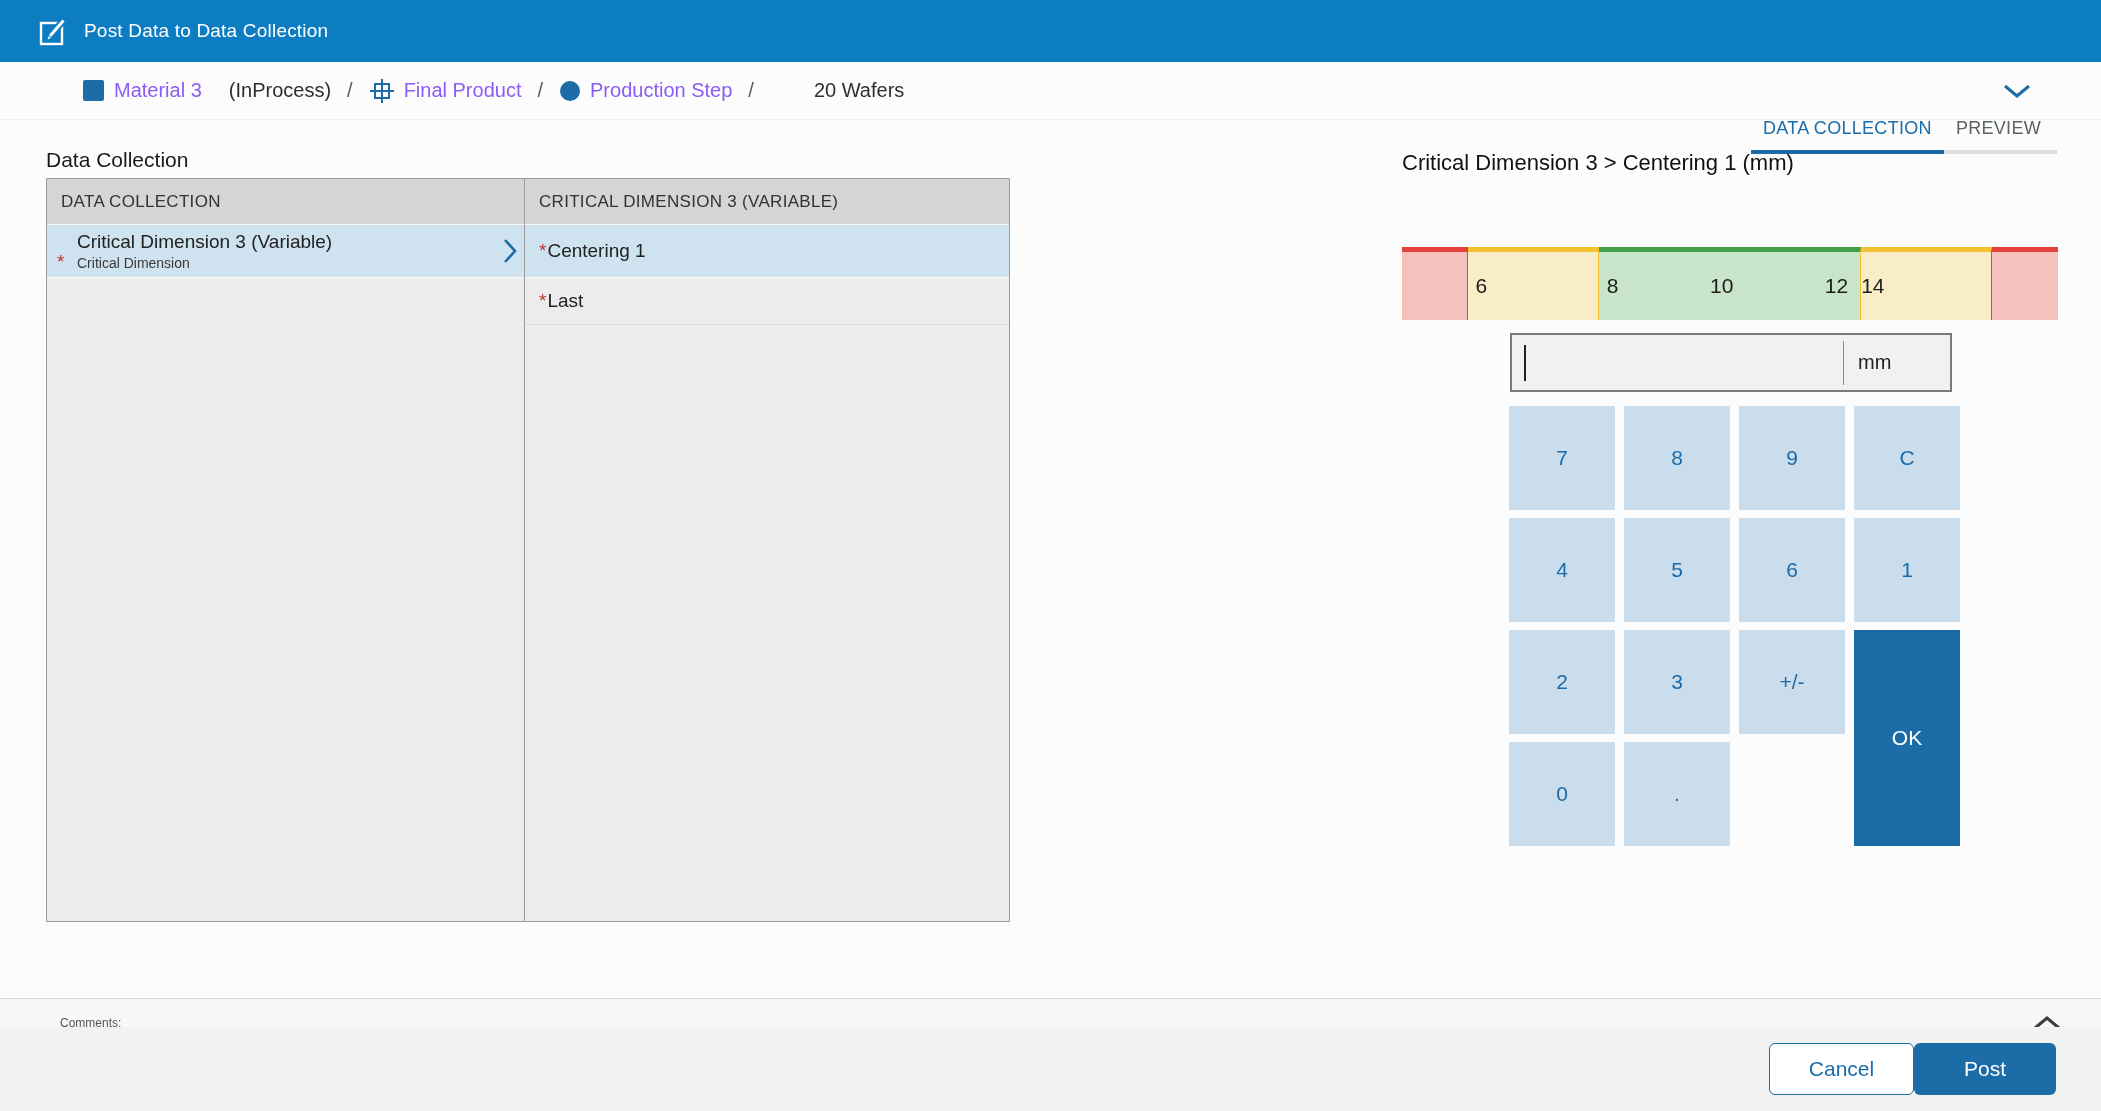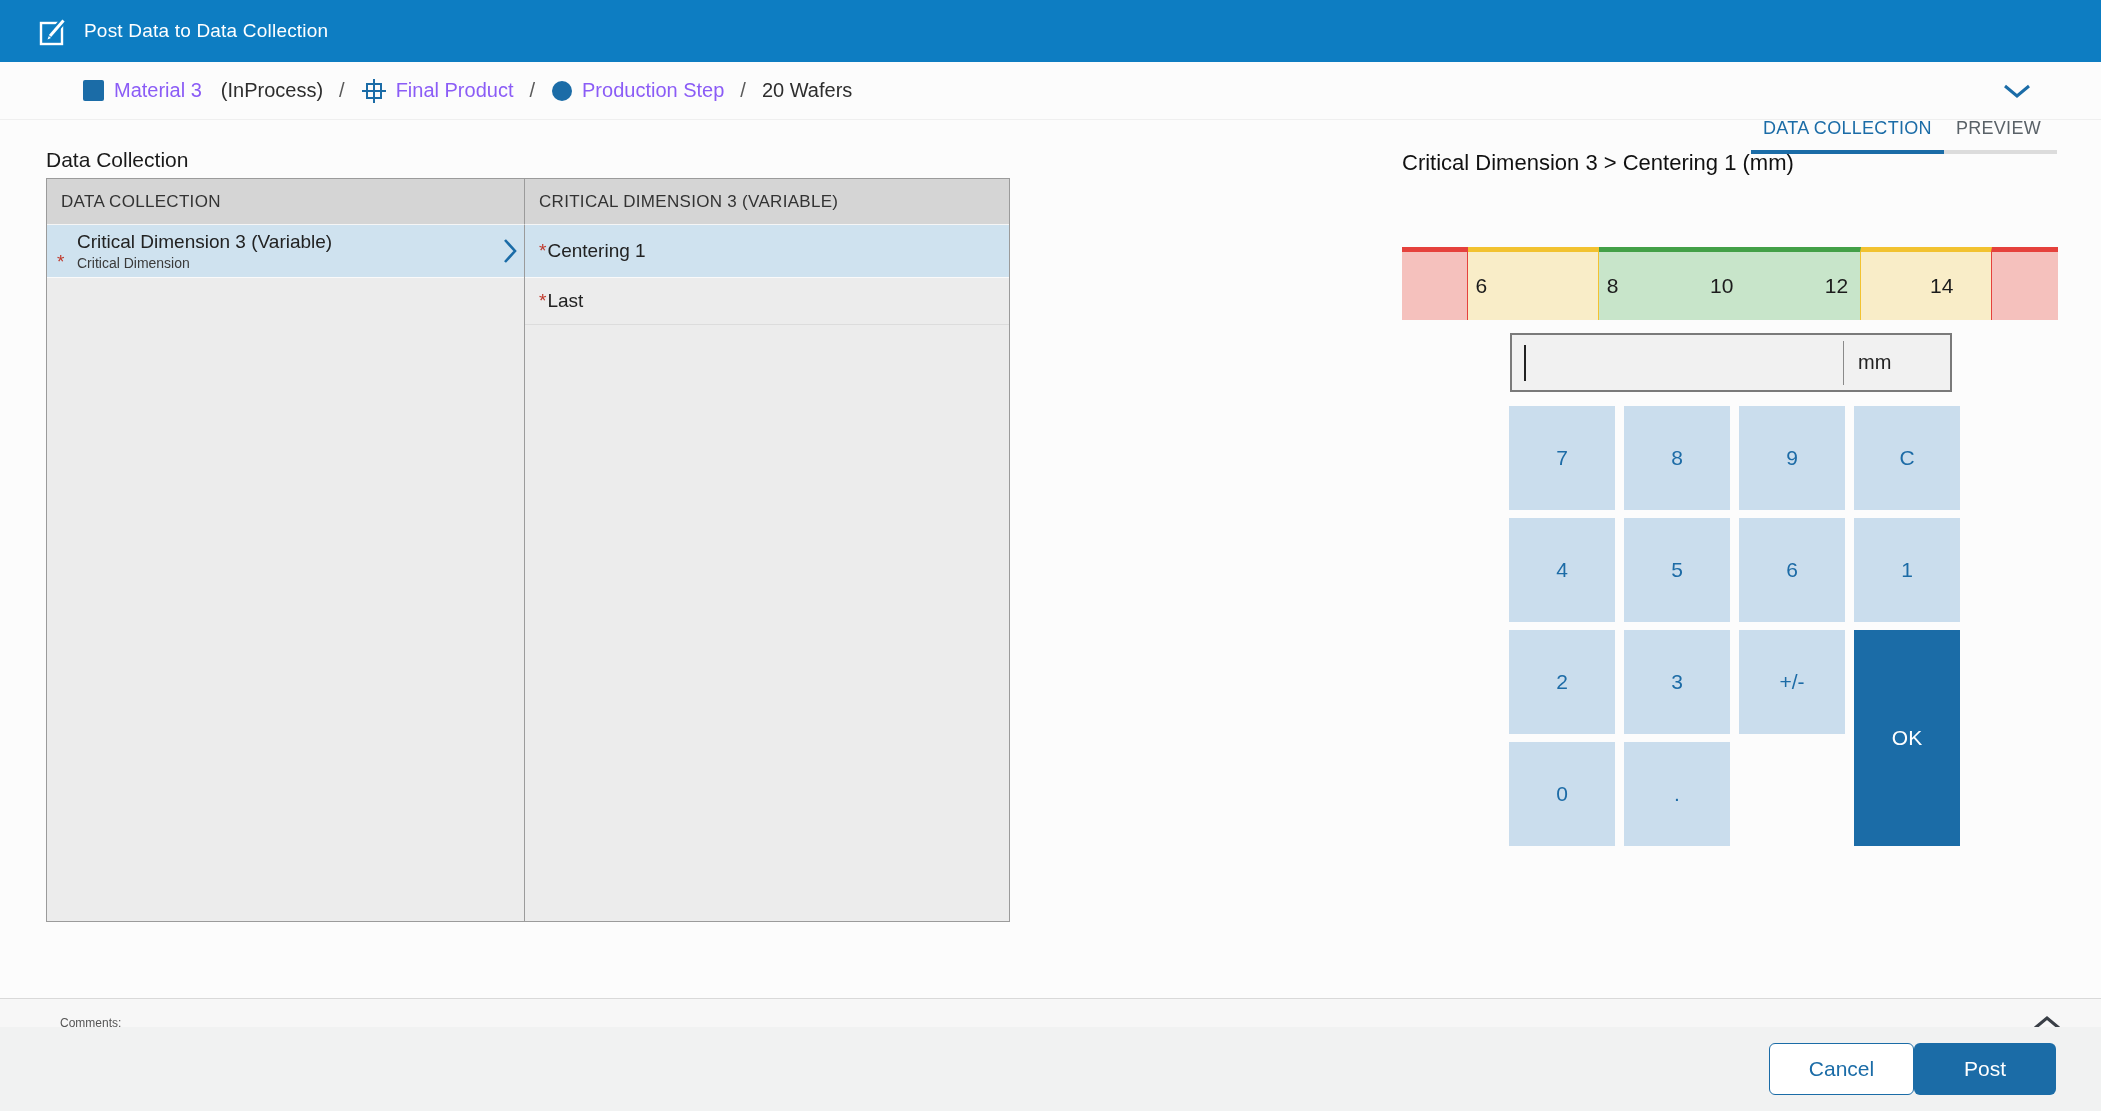--- a/index.html
+++ b/index.html
@@ -19,22 +19,22 @@
   .header-title { font-size:19px; font-weight:400; letter-spacing:0.2px; }
 
   
   .breadcrumb {
     position:absolute; top:62px; left:0; right:0; height:58px;
     display:flex; align-items:center; gap:13px; padding:0 70px 0 82px;
     background:#fcfcfc; border-bottom:1px solid #efefef; font-size:20px;
   }
   .crumb { display:flex; align-items:center; gap:9px; }
   .crumb-link { color:#8b5cf6; cursor:pointer; }
-  .crumb-suffix { color:#2e2e2e; margin-left:10px; }
-  .crumb-plain { color:#2e2e2e; }
+  .crumb-suffix { color:#2e2e2e; margin-left:18px; }
+  .crumb-plain { color:#2e2e2e;margin-left:44px; }
   .crumb-sep { color:#5a5a5a; padding:0 3px; }
   .bc-chevron { margin-left:auto; cursor:pointer; display:flex; align-items:center; }
 
   
   .left-title {
     position:absolute; left:46px; top:148px;
     font-size:21px; color:#1a1a1a;
   }
   .dc-table {
     position:absolute; left:46px; top:178px; width:964px; height:744px;
@@ -81,21 +81,21 @@
     position:absolute; left:1402px; top:247px; width:656px; height:73px;
     display:flex; font-size:21px; color:#1c1c1c;
   }
   .seg { height:100%; display:flex; align-items:center; }
   .seg-red    { background:#f5c1bd; border-top:5px solid #e5413c; }
   .seg-yellow { background:#f9edc8; border-top:5px solid #f2c230; }
   .seg-green  { background:#c8e5ca; border-top:5px solid #43a047; }
   .seg-red-lo   { width:10%; border-right:1px solid #e5413c; }
   .seg-yellow-lo{ width:20%; padding-left:8px; border-right:1px solid #f2c230; }
   .seg-green-c  { width:40%; justify-content:space-between; padding:0 12px 0 8px; border-right:1px solid #f2c230; }
-  .seg-yellow-hi{ width:20%; justify-content:flex-end; padding-right:38px; border-right:1px solid #e5413c; }
+  .seg-yellow-hi{ width:20%; padding-right:22px; border-right:1px solid #e5413c; }
   .seg-red-hi   { width:10%; }
 
   .value-input {
     position:absolute; left:1510px; top:333px; width:442px; height:59px;
     background:#f1f1f1; border:2px solid #7a7a7a;
     display:flex; align-items:center; cursor:text;justify-content:flex-end;
   }
   .vi-text { flex:1; display:flex; align-items:center; padding-left:12px; font-size:20px; }
   .vi-caret { width:2px; height:36px; background:#222; animation:blink 1.1s step-end infinite; }
   @keyframes blink { 50% { opacity:0; } }

